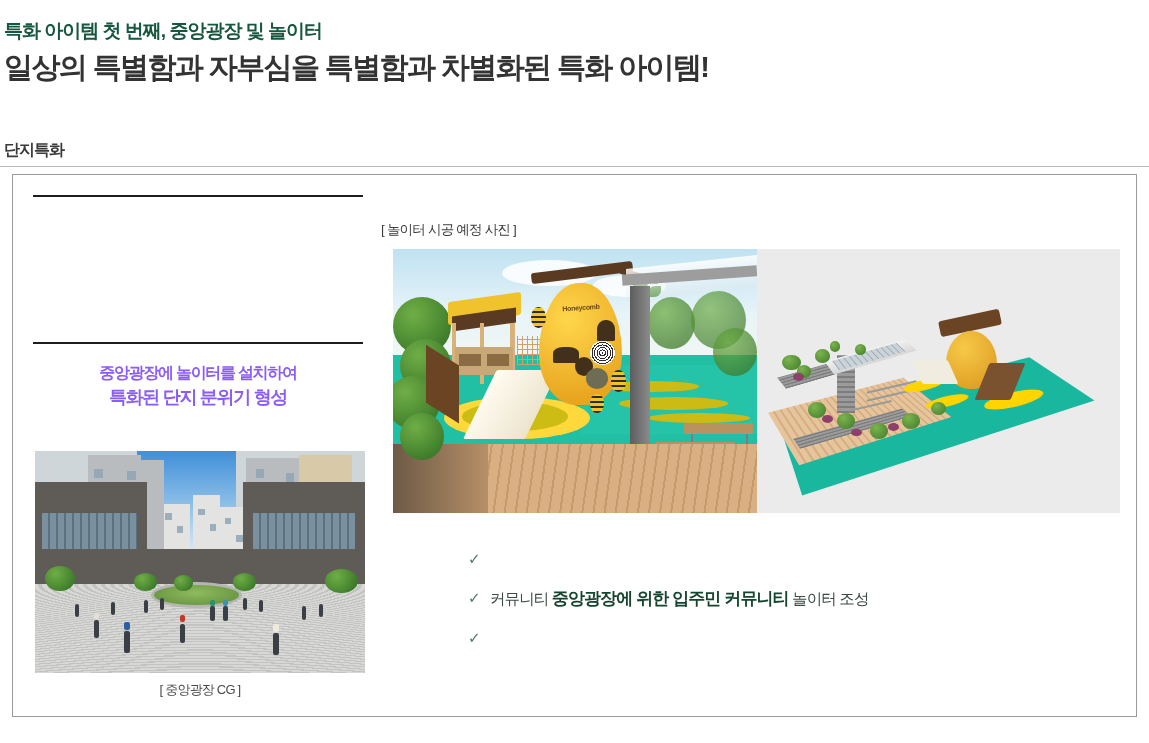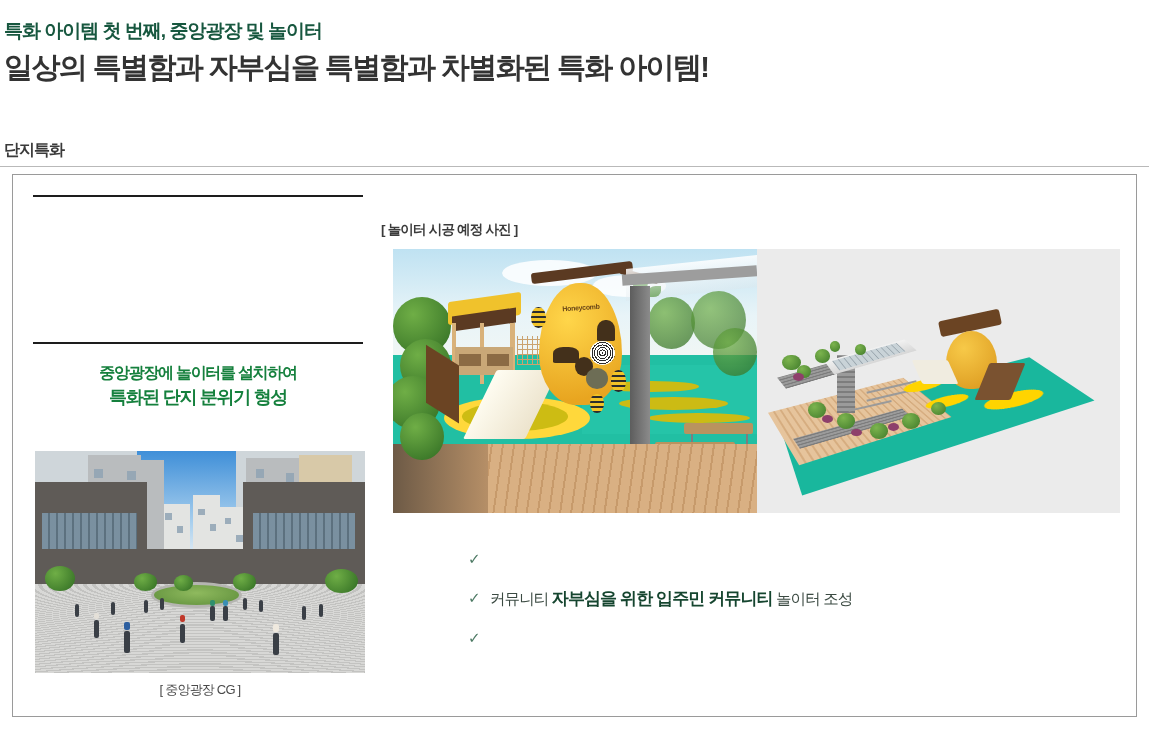--- a/index.html
+++ b/index.html
@@ -52,40 +52,40 @@
   }
   #special-sub{
     position:absolute;left:20px;top:96px;width:330px;
     text-align:center;
     font-size:29px;font-weight:bold;letter-spacing:-1.8px;
     color:#8e1f4b;
   }
   #left-desc{
     position:absolute;left:20px;top:186px;width:330px;
     text-align:center;line-height:1.45;
-    color:#15803d;letter-spacing:-1.3px;
+    color:#8b5cf6;letter-spacing:-1.3px;
   }
   #left-desc .l1{display:block;font-size:16px;font-weight:bold;}
   #left-desc .l2{display:block;font-size:18px;font-weight:bold;}
 
   
   #plaza-fig{position:absolute;left:22px;top:276px;width:330px;}
   #plaza-img{
     position:relative;width:330px;height:222px;overflow:hidden;
     background:#9aa3aa;
   }
   #plaza-caption{
     margin-top:8px;width:330px;text-align:center;
     font-size:13px;letter-spacing:-0.8px;color:#4a4a4a;
   }
 
   
   #photo-caption{
     position:absolute;left:368px;top:46px;
-    font-size:13.5px;letter-spacing:-0.8px;color:#3b3b3b;white-space:nowrap;font-weight:bold;
+    font-size:13.5px;letter-spacing:-0.8px;color:#3b3b3b;white-space:nowrap;
   }
   #photo-strip{
     position:absolute;left:380px;top:74px;
     width:727px;height:264px;display:flex;overflow:hidden;
   }
   #photo-left{position:relative;width:364px;height:264px;overflow:hidden;background:#8fd4c8;}
   #photo-right{position:relative;width:363px;height:264px;overflow:hidden;background:#e7e7e7;}
 
   
   #bullets{position:absolute;left:455px;top:374px;width:650px;}
@@ -426,20 +426,20 @@
       </div>
     </div>
   </div>
 
   <ul id="bullets" style="list-style:none;margin:0;padding:0;">
       <li class="bullet">
         <span class="tick">✓</span>
       </li>
       <li class="bullet">
         <span class="tick">✓</span>
-        <span class="btext"><span class="norm">커뮤니티 </span><span class="em">자부심을 위한 입주민 커뮤니티</span><span class="norm"> 놀이터 조성</span></span>
+        <span class="btext"><span class="norm">커뮤니티 </span><span class="em">중앙광장에 위한 입주민 커뮤니티</span><span class="norm"> 놀이터 조성</span></span>
       </li>
       <li class="bullet">
         <span class="tick">✓</span>
       </li>
     </ul>
 
 </div>
 
 </body></html>

